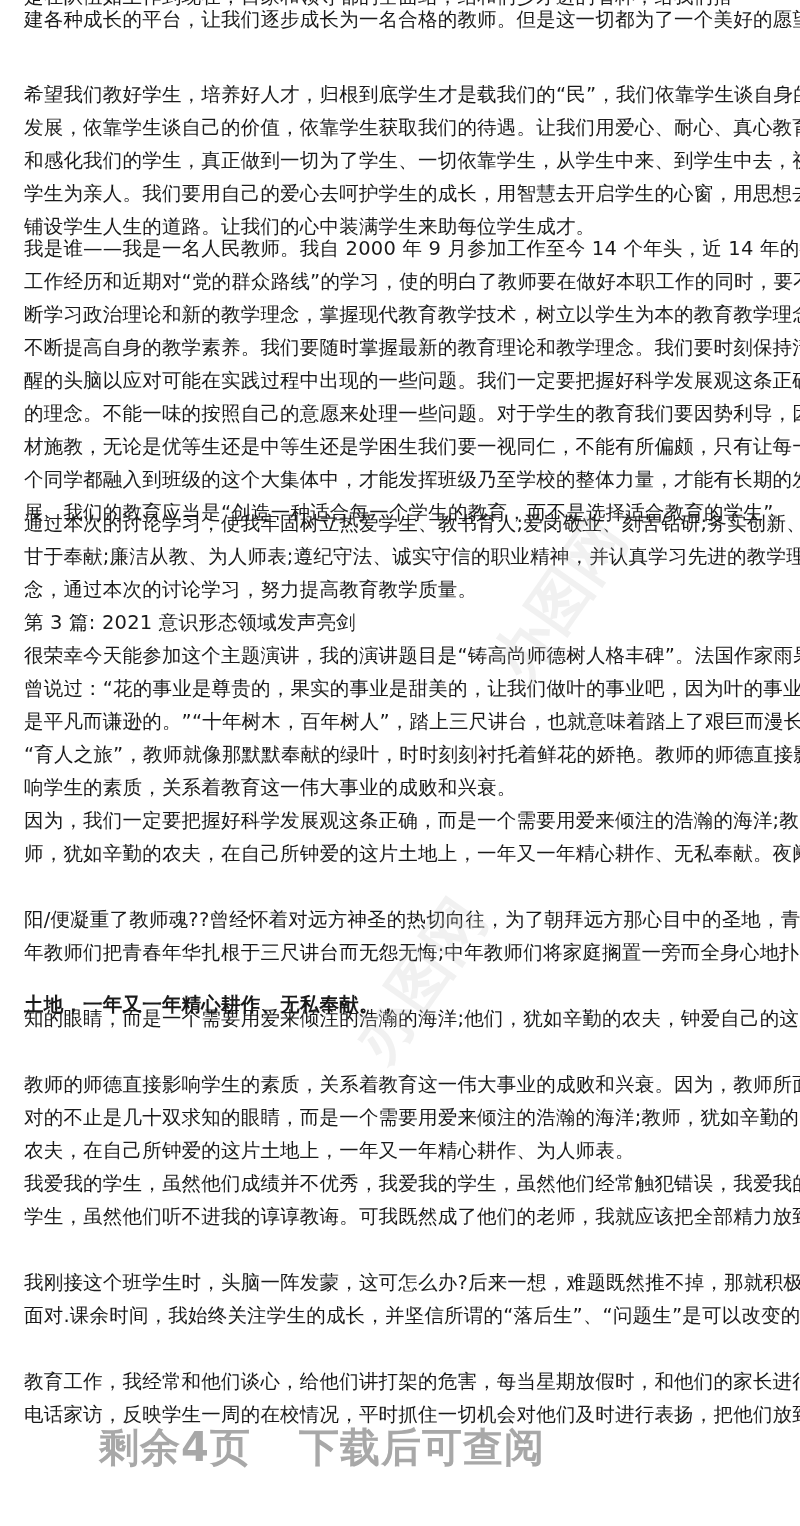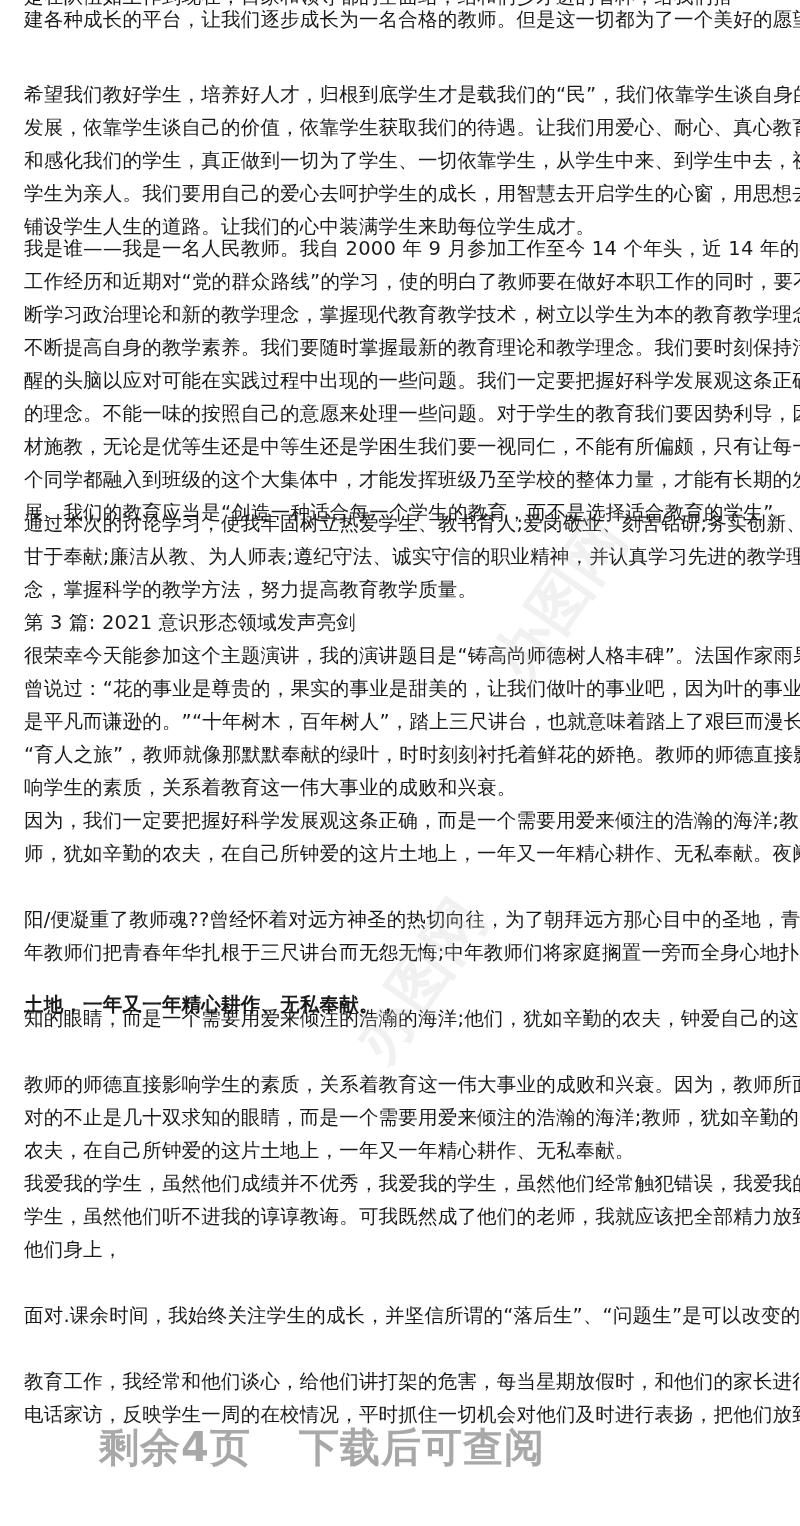--- a/index.html
+++ b/index.html
@@ -37,39 +37,39 @@
   <div class="line" style="top:331px;">不断提高自身的教学素养。我们要随时掌握最新的教育理论和教学理念。我们要时刻保持清</div>
   <div class="line" style="top:364px;">醒的头脑以应对可能在实践过程中出现的一些问题。我们一定要把握好科学发展观这条正确</div>
   <div class="line" style="top:397px;">的理念。不能一味的按照自己的意愿来处理一些问题。对于学生的教育我们要因势利导，因</div>
   <div class="line" style="top:430px;">材施教，无论是优等生还是中等生还是学困生我们要一视同仁，不能有所偏颇，只有让每一</div>
   <div class="line" style="top:463px;">个同学都融入到班级的这个大集体中，才能发挥班级乃至学校的整体力量，才能有长期的发</div>
   <div class="line" style="top:496px;">展。我们的教育应当是“创造一种适合每一个学生的教育，而不是选择适合教育的学生”。</div>
 
   <div class="line" style="top:507px;">通过本次的讨论学习，使我牢固树立热爱学生、教书育人;爱岗敬业、刻苦钻研;务实创新、</div>
 
   <div class="line" style="top:540px;">甘于奉献;廉洁从教、为人师表;遵纪守法、诚实守信的职业精神，并认真学习先进的教学理</div>
-  <div class="line" style="top:573px;">念，掌握科学的教学方法，努力提高教育教学质量。</div>
+  <div class="line" style="top:573px;">念，通过本次的讨论学习，努力提高教育教学质量。</div>
   <div class="line" style="top:606px;">第 3 篇: 2021 意识形态领域发声亮剑</div>
   <div class="line" style="top:639px;">很荣幸今天能参加这个主题演讲，我的演讲题目是“铸高尚师德树人格丰碑”。法国作家雨果</div>
   <div class="line" style="top:672px;">曾说过：“花的事业是尊贵的，果实的事业是甜美的，让我们做叶的事业吧，因为叶的事业</div>
   <div class="line" style="top:705px;">是平凡而谦逊的。”“十年树木，百年树人”，踏上三尺讲台，也就意味着踏上了艰巨而漫长的</div>
   <div class="line" style="top:738px;">“育人之旅”，教师就像那默默奉献的绿叶，时时刻刻衬托着鲜花的娇艳。教师的师德直接影</div>
   <div class="line" style="top:771px;">响学生的素质，关系着教育这一伟大事业的成败和兴衰。</div>
   <div class="line" style="top:804px;">因为，我们一定要把握好科学发展观这条正确，而是一个需要用爱来倾注的浩瀚的海洋;教</div>
   <div class="line" style="top:837px;">师，犹如辛勤的农夫，在自己所钟爱的这片土地上，一年又一年精心耕作、无私奉献。夜阑</div>
   <div class="line" style="top:903px;">阳/便凝重了教师魂??曾经怀着对远方神圣的热切向往，为了朝拜远方那心目中的圣地，青</div>
   <div class="line" style="top:936px;">年教师们把青春年华扎根于三尺讲台而无怨无悔;中年教师们将家庭搁置一旁而全身心地扑</div>
   <div class="line" style="top:1002px;">知的眼睛，而是一个需要用爱来倾注的浩瀚的海洋;他们，犹如辛勤的农夫，钟爱自己的这片</div>
   <div class="line" style="top:988px;font-weight:bold;">土地，一年又一年精心耕作、无私奉献。，</div>
   <div class="line" style="top:1068px;">教师的师德直接影响学生的素质，关系着教育这一伟大事业的成败和兴衰。因为，教师所面</div>
   <div class="line" style="top:1101px;">对的不止是几十双求知的眼睛，而是一个需要用爱来倾注的浩瀚的海洋;教师，犹如辛勤的</div>
-  <div class="line" style="top:1134px;">农夫，在自己所钟爱的这片土地上，一年又一年精心耕作、无私奉献。</div>
+  <div class="line" style="top:1134px;">农夫，在自己所钟爱的这片土地上，一年又一年精心耕作、为人师表。</div>
   <div class="line" style="top:1167px;">我爱我的学生，虽然他们成绩并不优秀，我爱我的学生，虽然他们经常触犯错误，我爱我的</div>
   <div class="line" style="top:1200px;">学生，虽然他们听不进我的谆谆教诲。可我既然成了他们的老师，我就应该把全部精力放到</div>
-  <div class="line" style="top:1233px;">他们身上，</div>
+  <div class="line" style="top:1266px;">我刚接这个班学生时，头脑一阵发蒙，这可怎么办?后来一想，难题既然推不掉，那就积极</div>
   <div class="line" style="top:1299px;">面对.课余时间，我始终关注学生的成长，并坚信所谓的“落后生”、“问题生”是可以改变的。</div>
   <div class="line" style="top:1365px;">教育工作，我经常和他们谈心，给他们讲打架的危害，每当星期放假时，和他们的家长进行</div>
   <div class="line" style="top:1398px;">电话家访，反映学生一周的在校情况，平时抓住一切机会对他们及时进行表扬，把他们放到</div>
 
   <div class="watermark" style="left:470px; top:560px;">办图网</div>
   <div class="watermark" style="left:330px; top:940px;">办图网</div>
 
   <div class="footer-msg">
     <span>剩余4页</span><span class="gap"></span><span>下载后可查阅</span>
   </div>

